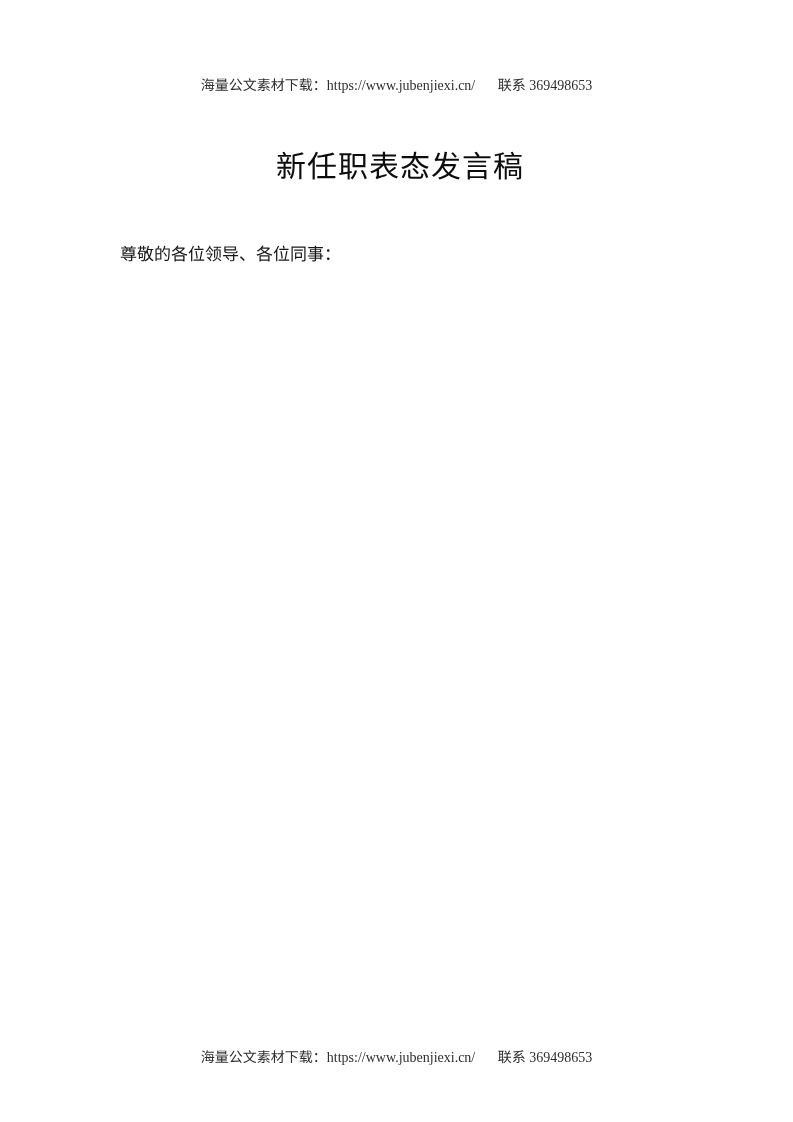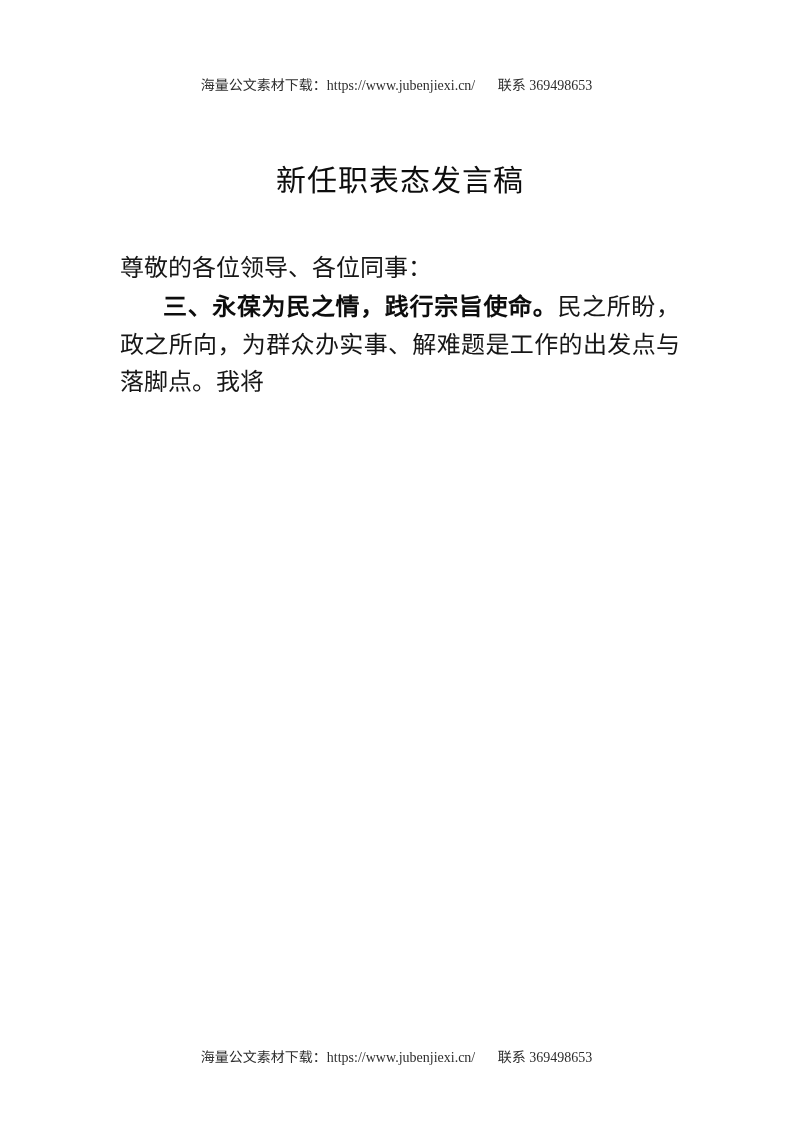--- a/index.html
+++ b/index.html
@@ -30,37 +30,37 @@
     font-family: "Liberation Serif", "DejaVu Serif", serif;
   }
   .watermark.header { top: 64px; }
   .watermark.footer { top: 1036px; }
   .watermark .contact { margin-left: 1.6em; }
   .watermark .url { text-decoration: none; color: #2e2e2e; }
 
   
   .content {
     position: absolute;
-    top: 16px;
+    top: 2px;
     left: 120px;
     width: 560px;
   }
   .doc-title {
     margin: 130px 0 0 0;
     font-size: 30px;
     line-height: 44px;
     font-weight: normal;
     text-align: center;
     letter-spacing: 1px;
     color: #0d0d0d;
     font-family: "Liberation Serif", "DejaVu Serif", serif;
   }
   .body-text {
     margin-top: 47px;
-    font-size: 24px;
+    font-size: 17px;
     line-height: 37.8px;
     text-align: justify;
     color: #161616;
   }
   .body-text p {
     margin: 0;
     padding: 0;
   }
   p.salutation { text-indent: 0; }
   p.para { text-indent: 43px; }
@@ -81,21 +81,20 @@
 
   <div class="content">
     <h1 class="doc-title">新任职表态发言稿</h1>
 
     <div class="body-text">
       <p class="salutation">尊敬的各位领导、各位同事：</p>
 
 
 
 
-      <p class="para"><span class="lead">三、永葆为民之情，践行宗旨使命。</span><span>民之所盼，政之所向，为群众办实事、解难题是工作的出发点与落脚点。我将</span></p>
     </div>
   </div>
 
   <div class="watermark footer">
     <span>海量公文素材下载：</span><span class="url">https://www.jubenjiexi.cn/</span><span class="contact">联系 369498653</span>
   </div>
 
 </div>
 
 </body></html>

